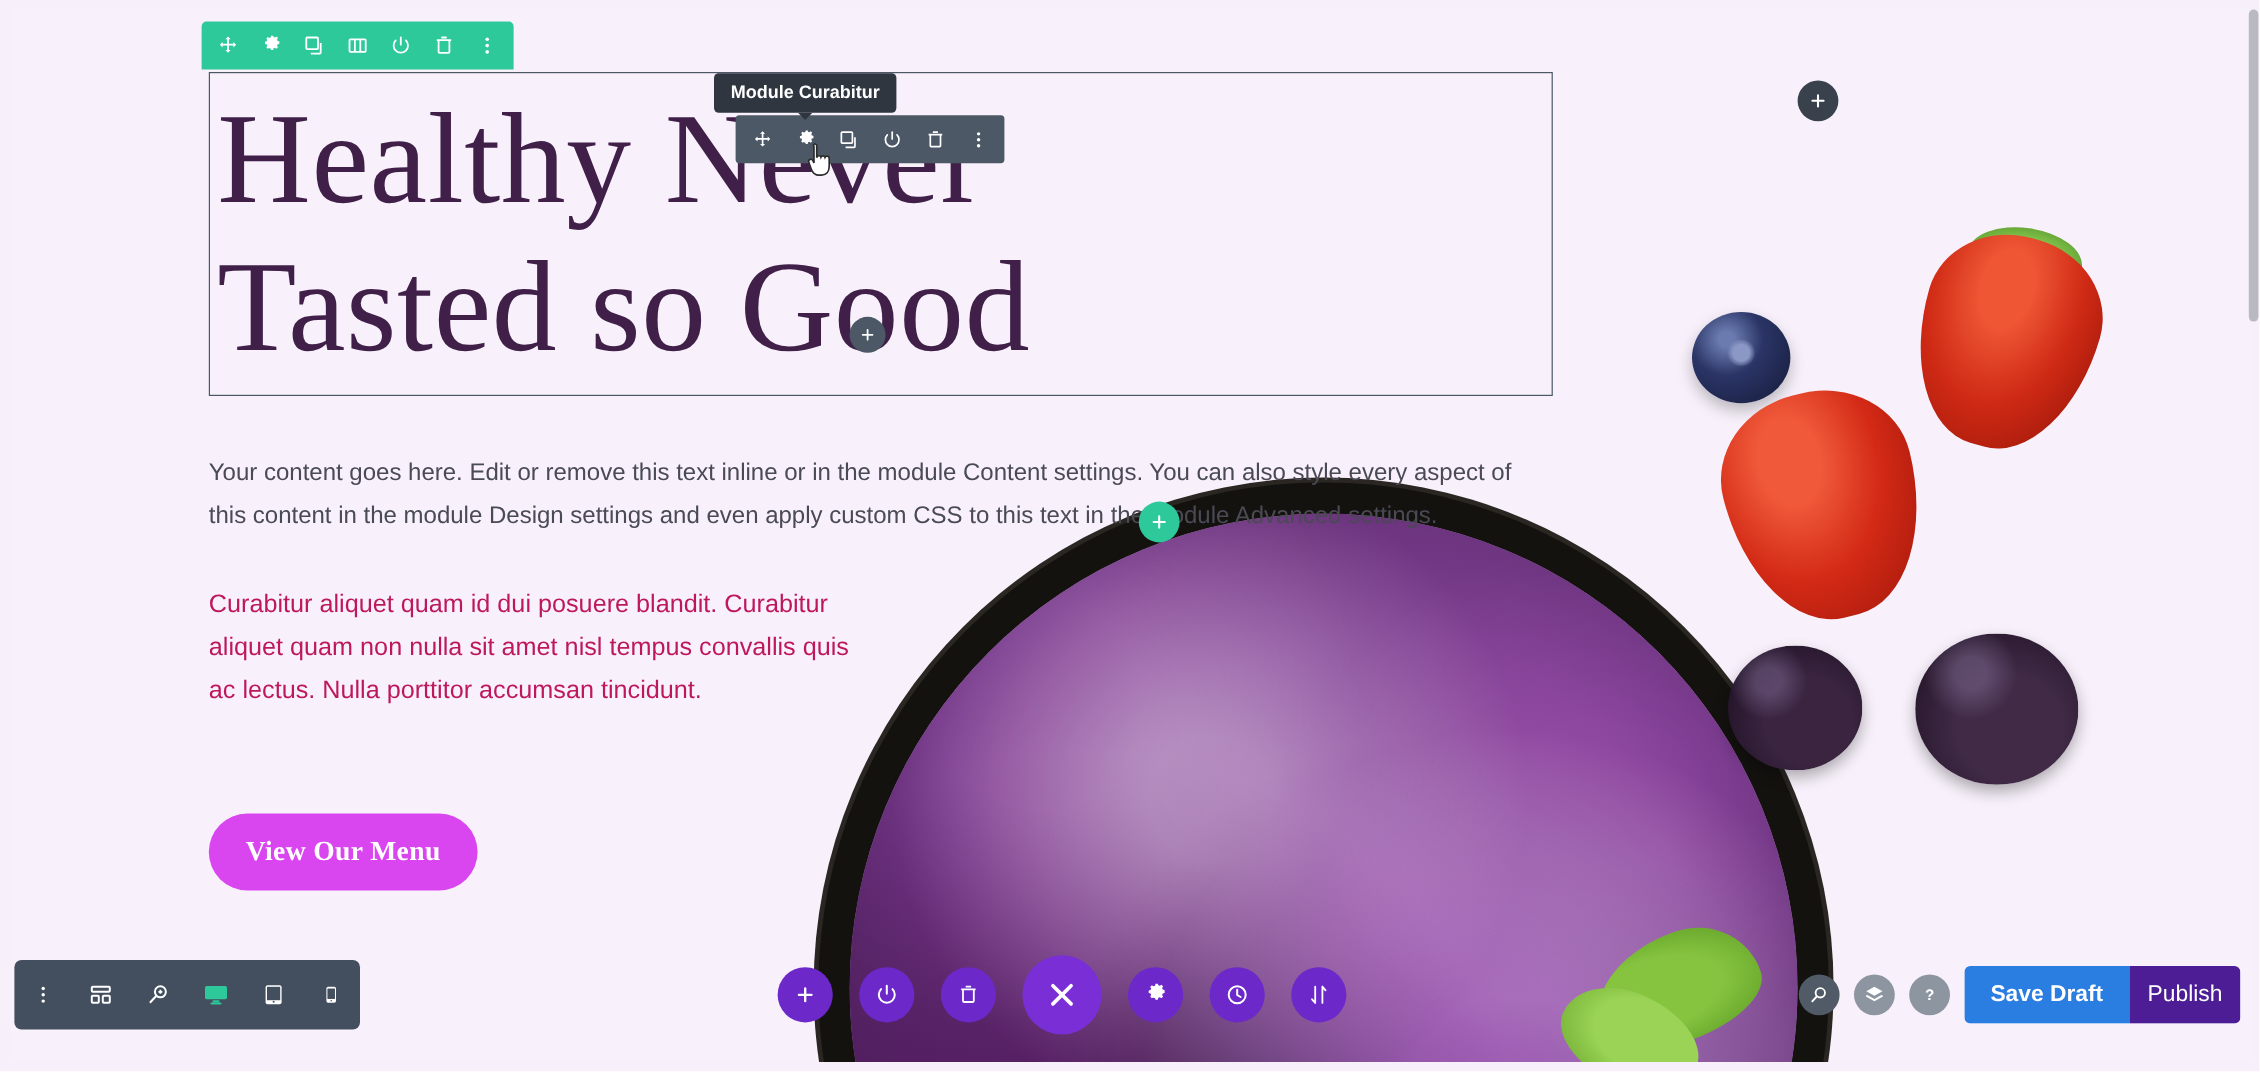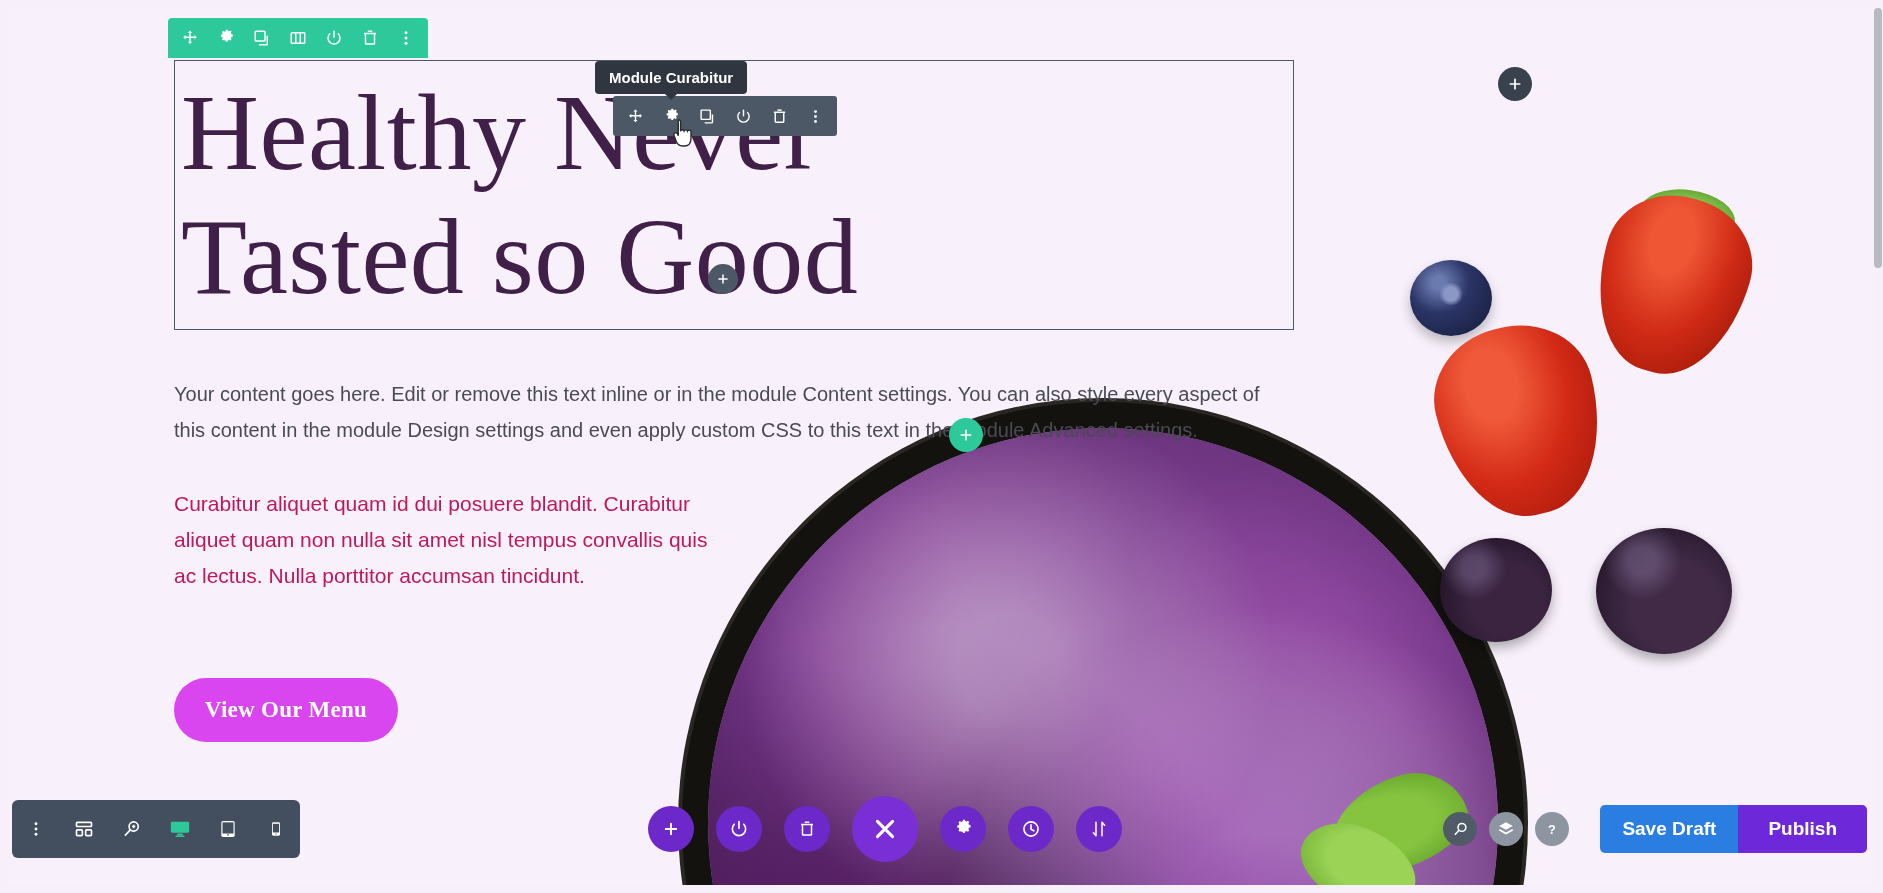--- a/index.html
+++ b/index.html
@@ -202,28 +202,28 @@
   .fab-purple.big{ width:66px; height:66px; background:#7a2fd6; }
 
   .right-controls{
     position:absolute; right:16px; top:800px; height:58px; display:flex; align-items:center; gap:12px; z-index:50;
   }
   .rc-circle{
     width:34px; height:34px; border-radius:50%; background:#8c95a0;
     display:flex; align-items:center; justify-content:center; color:#fff; cursor:pointer;
   }
   .rc-circle.dark{ background:#515b68; }
-  .btn-group{ display:flex; border-radius:5px; overflow:hidden;margin-left:19px; }
+  .btn-group{ display:flex; border-radius:5px; overflow:hidden; }
   .btn-save{
     background:#2a7de1; color:#fff; font-size:19px; font-weight:700;
     padding:13px 22px; cursor:pointer;
   }
   .btn-publish{
-    background:#6d28d9; color:#fff; font-size:19px; font-weight:700;
-    padding:13px 30px; cursor:pointer;
+    background:#4c1d95; color:#fff; font-size:19px; font-weight:400;
+    padding:13px 15px; cursor:pointer;
   }
   .scrollbar{
     position:absolute; right:1px; top:8px; width:8px; height:260px;
     background:#b9b9c2; border-radius:4px; z-index:55;
   }
 </style>
 </head>
 <body>
 
 <div id="root">

